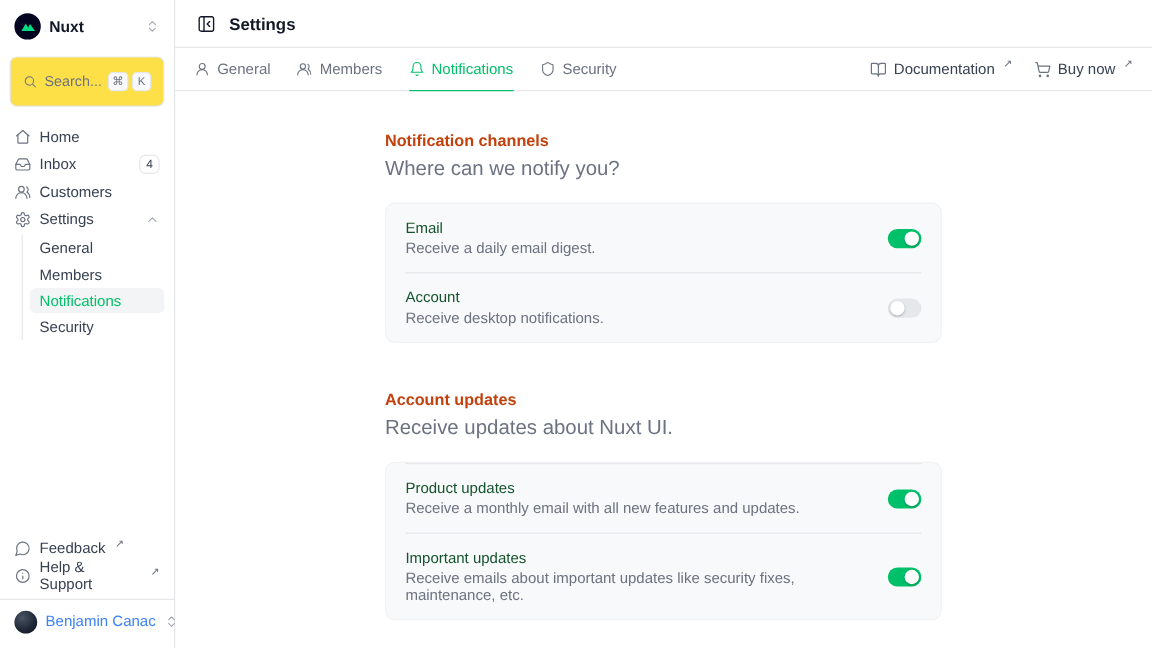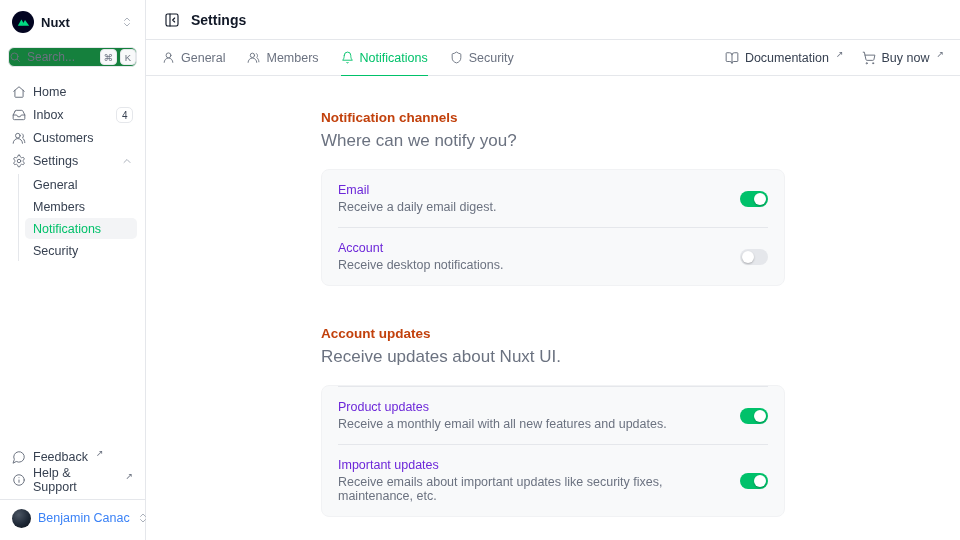--- a/index.html
+++ b/index.html
@@ -24,24 +24,24 @@
   }
   .workspace-logo {
     width: 22px; height: 22px; border-radius: 50%;
     background: #020420; display: flex; align-items: center; justify-content: center;
     flex: none;
   }
   .workspace-name { font-weight: 600; font-size: 13px; color: #111827; flex: 1; }
   .chev-updown { color: #9ca3af; display: flex; }
 
   .search-box {
-    margin-top: 11px; height: 20px;
+    margin-top: 11px; height: 42px;
     border: 1px solid #e5e7eb; border-radius: 6px;
     display: flex; align-items: center; gap: 6px;
-    padding: 0 0; background: #15803d; cursor: text;
+    padding: 0 10px; background: #fde047; cursor: text;
   }
   .search-box .sicon { color: #6b7280; display: flex; }
   .search-box input {
     border: none; outline: none; width: 100%; min-width: 0;
     font-family: inherit; font-size: 12px; color: #111827; background: transparent;
   }
   .search-box input::placeholder { color: #6b7280; }
   kbd {
     font-family: inherit; font-size: 9.5px; color: #6b7280;
     background: #f8f9fa; border: 1px solid #e5e7eb; border-radius: 4px;
@@ -124,21 +124,21 @@
   .settings-col { width: 464px; margin: 0 auto; }
   .section + .section { margin-top: 40px; }
   .section-title { font-size: 13.5px; font-weight: 700; color: #c2410c; }
   .section-desc { font-size: 17px; color: #6b7280; margin-top: 6px; }
   .card {
     margin-top: 18px; background: #f8f9fa; border: 1px solid #f1f2f4;
     border-radius: 8px; overflow: hidden;
   }
   .field-row { display: flex; align-items: center; padding: 13px 16px; gap: 16px; }
   .field-texts { flex: 1; min-width: 0; }
-  .field-label { font-size: 12.5px; font-weight: 500; color: #6d28d9; }
+  .field-label { font-size: 12.5px; font-weight: 500; color: #14532d; }
   .field-desc { font-size: 12.5px; color: #6b7280; margin-top: 3px; }
   .row-divider { height: 1px; background: #e5e7eb; margin: 0 16px; }
 
   .toggle {
     width: 28px; height: 16px; border-radius: 999px; background: #e5e7eb;
     position: relative; cursor: pointer; border: none; flex: none; display: block;
   }
   .toggle .knob {
     position: absolute; top: 2px; left: 2px; width: 12px; height: 12px;
     border-radius: 50%; background: #fff;

